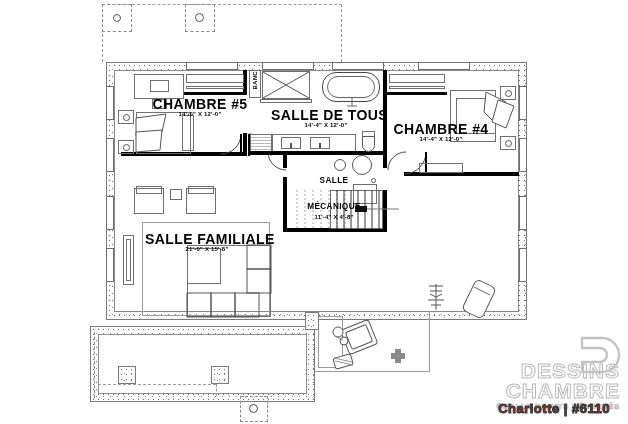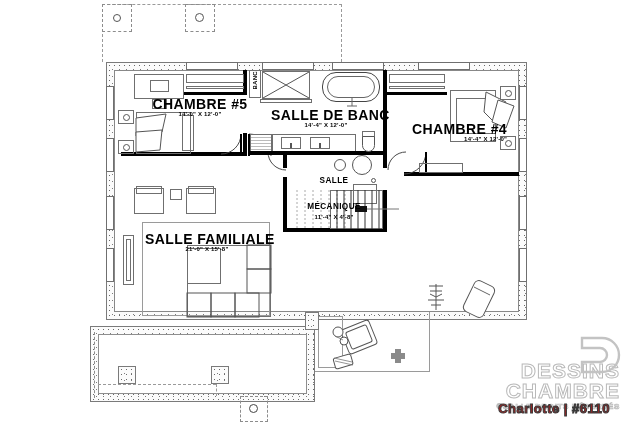--- a/index.html
+++ b/index.html
@@ -293,25 +293,25 @@
   <div class="abs" style="left:249px;top:404px;width:9px;height:9px;border:1.5px solid #444;border-radius:50%;"></div>
 
   <div class="abs dashv" style="left:94px;top:332px;width:0;height:66px;"></div>
 
   <div class="rlabel" style="left:147px;top:99px;width:106px;">
     <div class="rname">CHAMBRE #5</div>
     <div class="rdim">14'-0" X 12'-0"</div>
   </div>
 
   <div class="rlabel" style="left:271px;top:110px;width:110px;">
-    <div class="rname">SALLE DE BANC</div>
+    <div class="rname">SALLE DE TOUS</div>
     <div class="rdim">14'-4" X 12'-0"</div>
   </div>
 
-  <div class="rlabel" style="left:399px;top:124px;width:108px;text-align:right;">
+  <div class="rlabel" style="left:387px;top:124px;width:108px;">
     <div class="rname">CHAMBRE #4</div>
     <div class="rdim">14'-4" X 12'-0"</div>
   </div>
 
   <div class="rlabel" style="left:282px;top:160px;width:104px;">
     <div class="rname sm">SALLE</div>
     <div class="rname sm">MÉCANIQUE</div>
     <div class="rdim">11'-4" X 4'-8"</div>
   </div>
 

